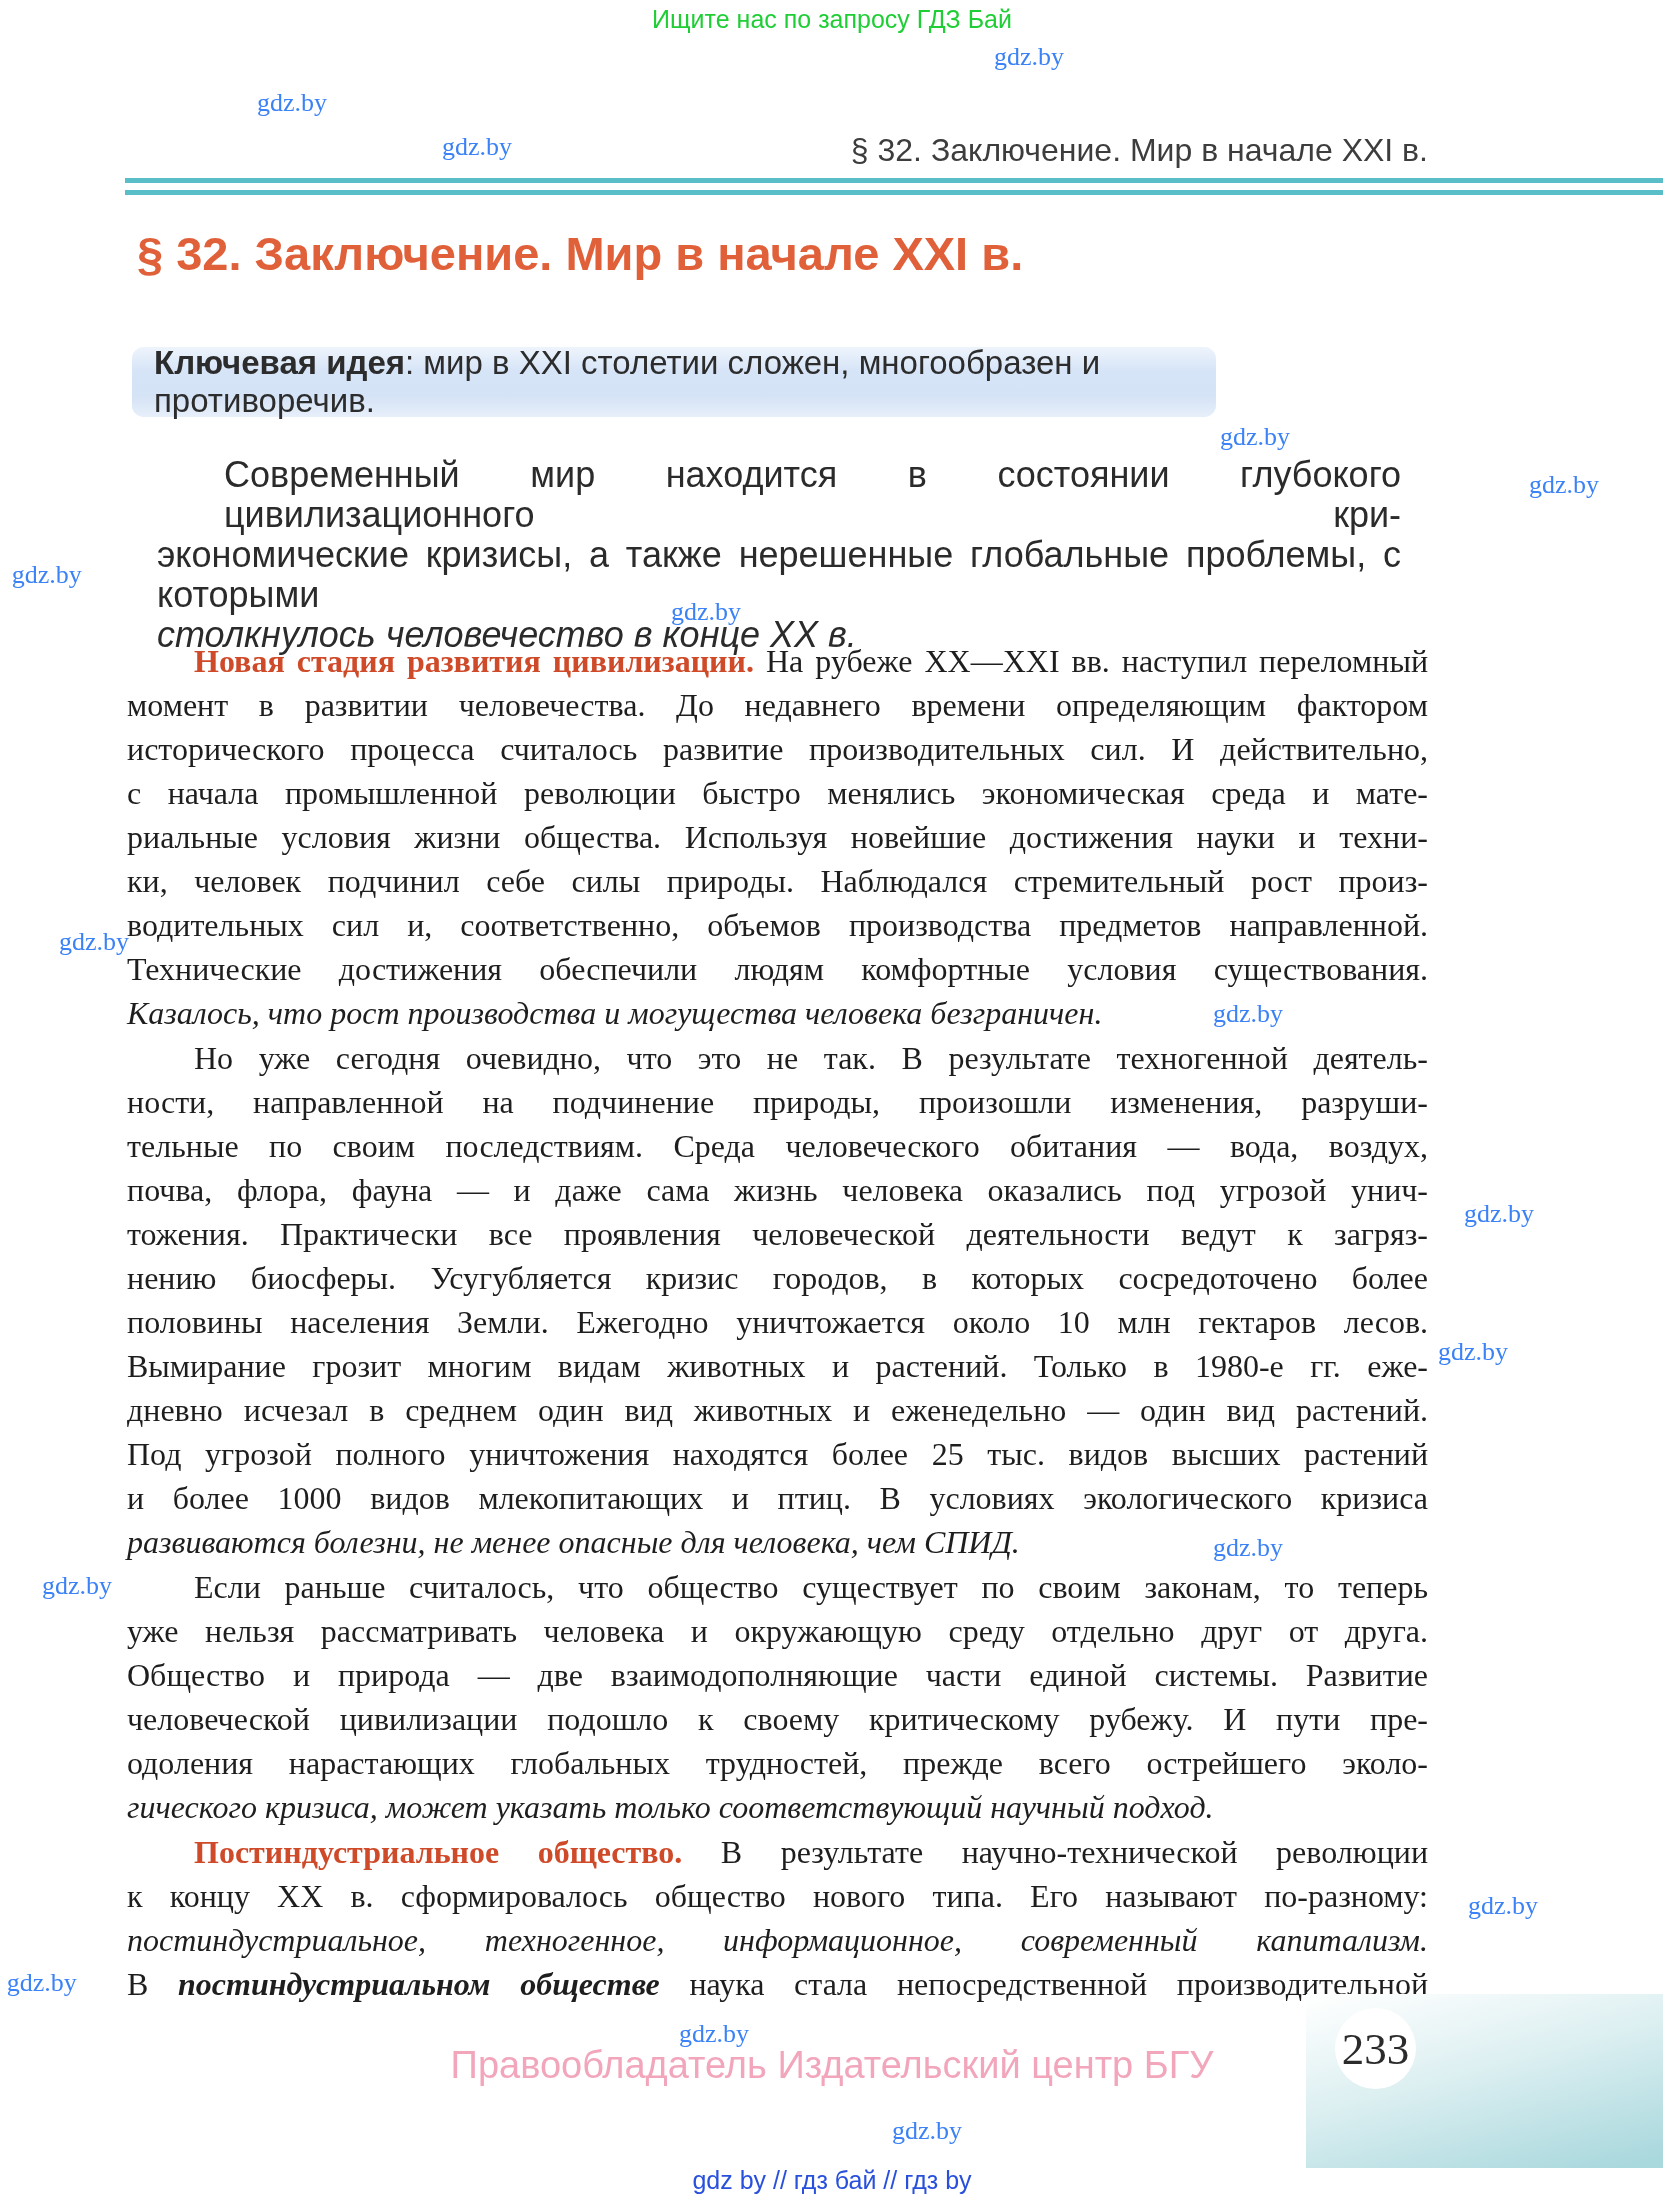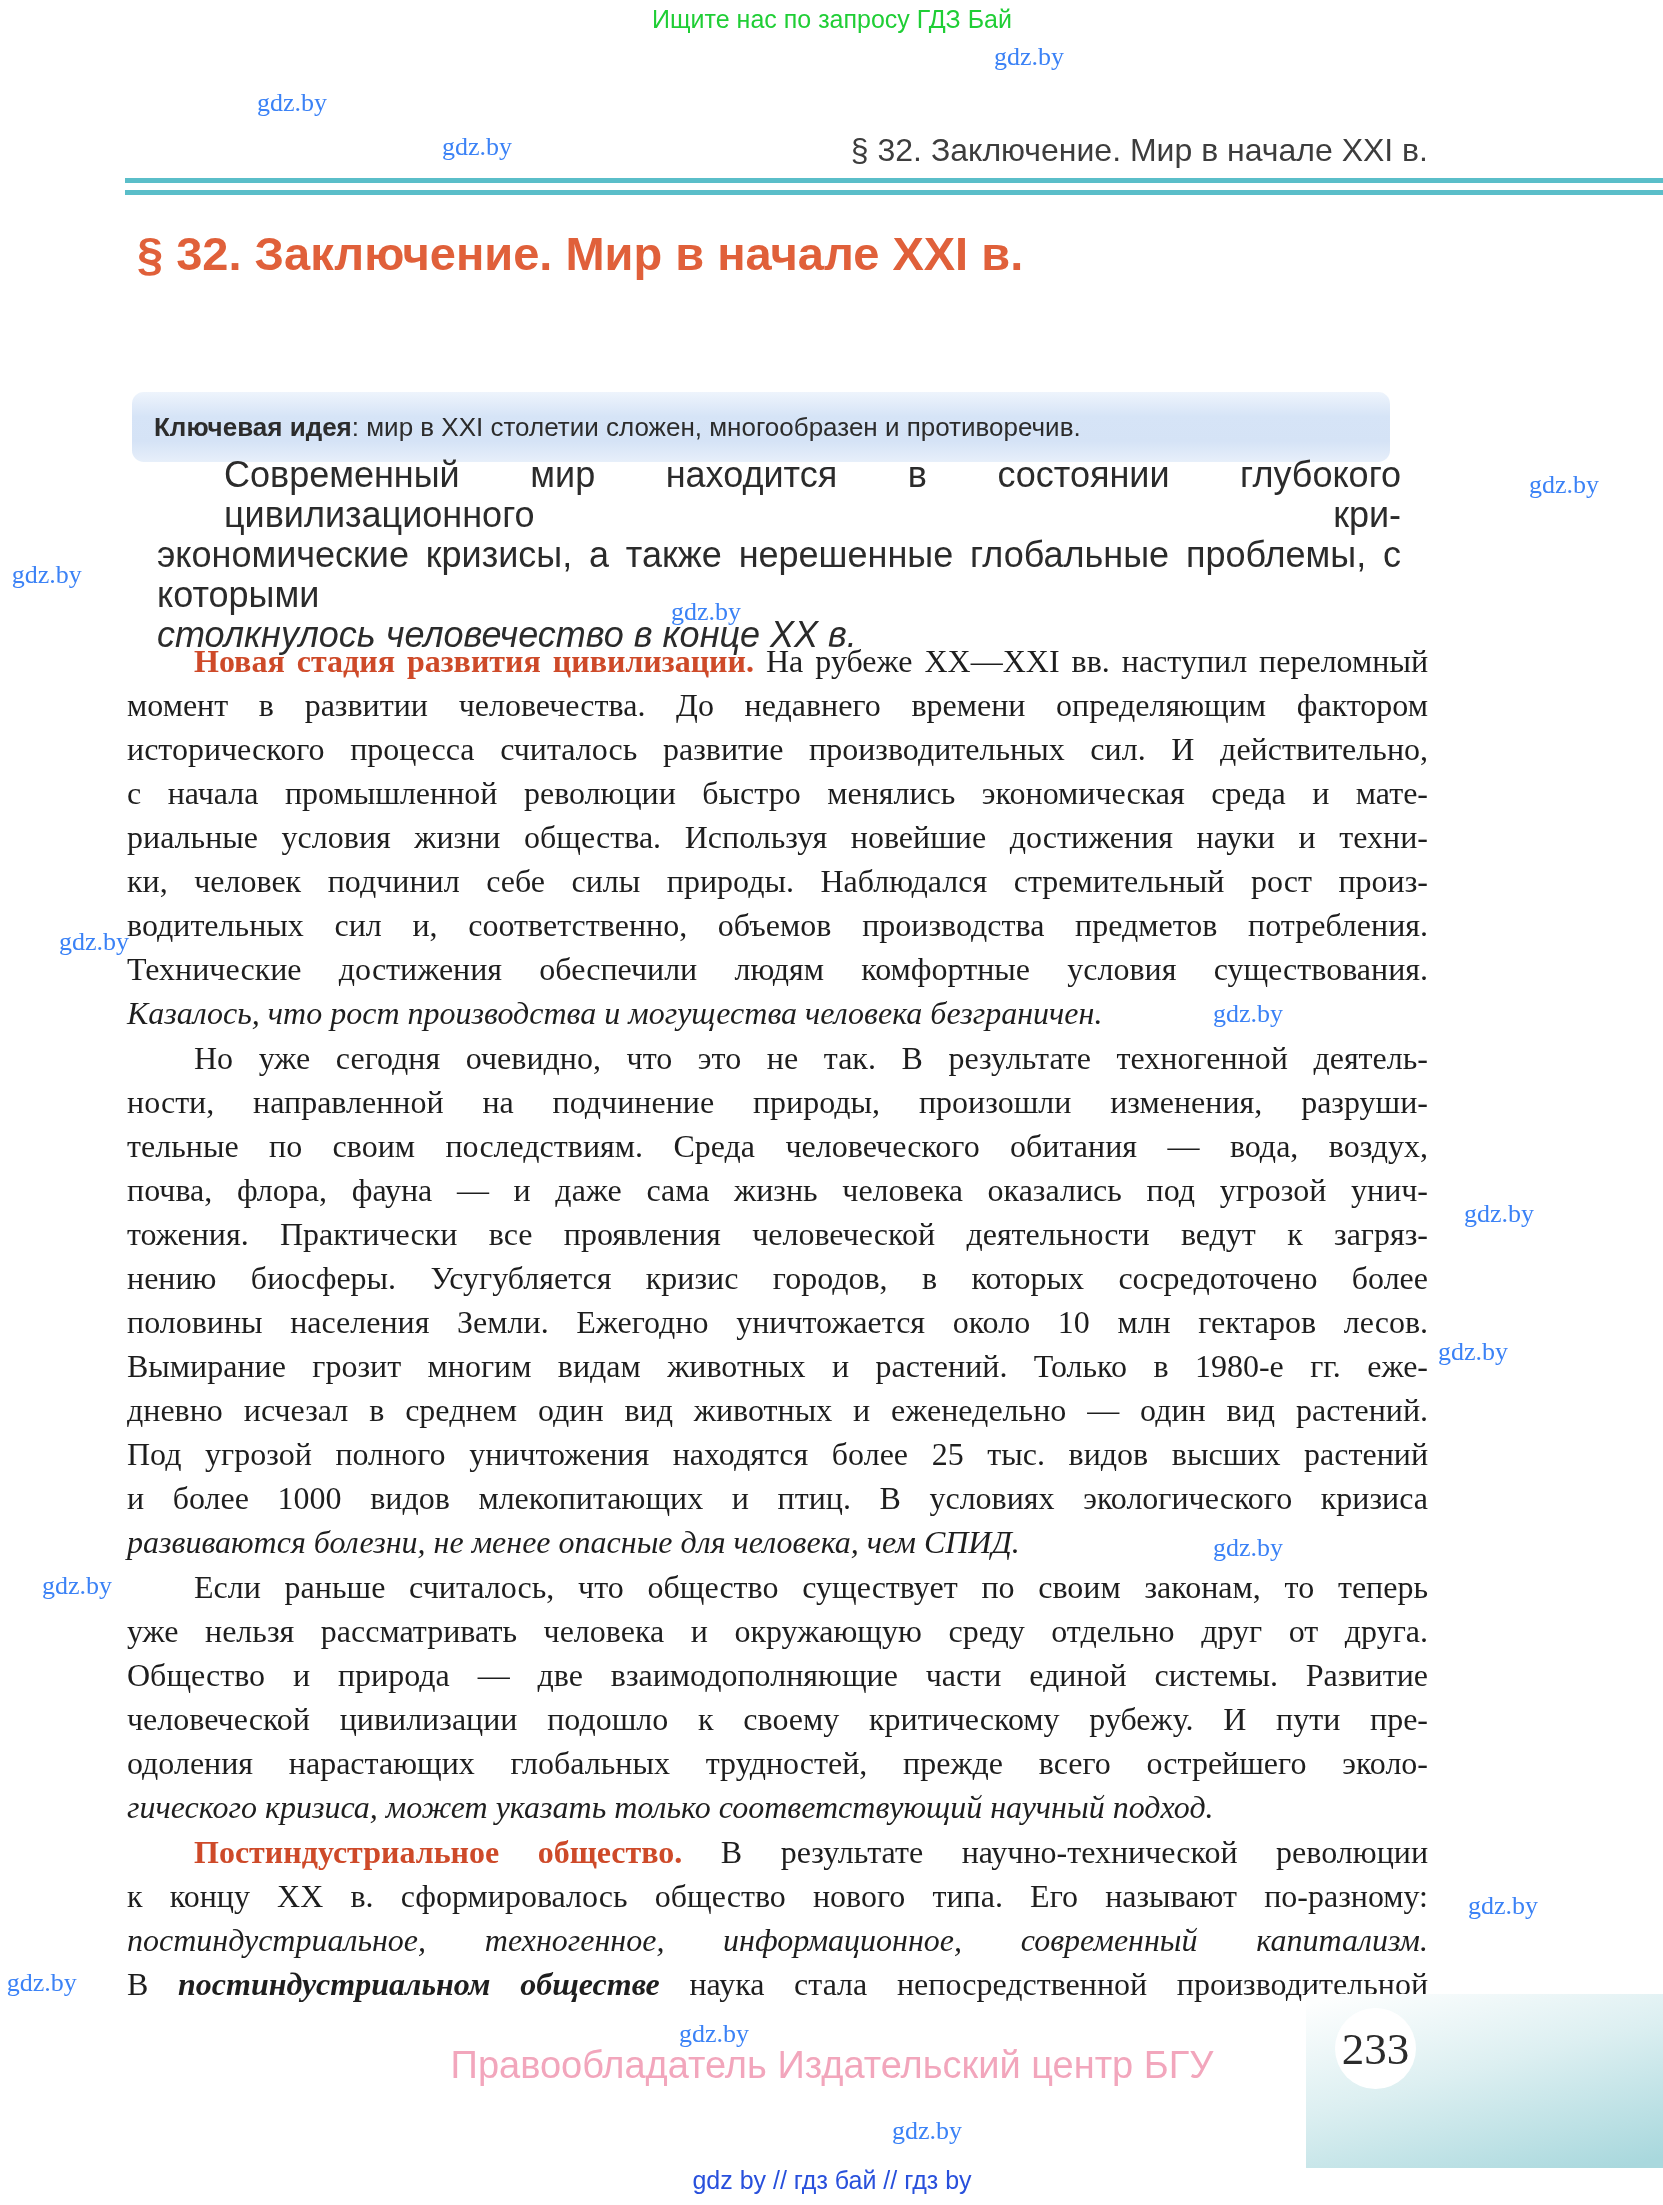--- a/index.html
+++ b/index.html
@@ -18,24 +18,24 @@
                   font-size:32px;color:#3d3d3d;white-space:nowrap;}
   .rule{position:absolute;left:125px;right:0;height:5px;background:#5abec9;}
   #rule1{top:178px}
   #rule2{top:190px}
 
   
   #main-heading{position:absolute;left:137px;top:226px;margin:0;font-family:"Liberation Sans",sans-serif;
                 font-weight:bold;font-size:47px;color:#e0603a;white-space:nowrap;}
 
   
-  #key-idea{position:absolute;left:132px;top:347px;width:1258px;height:70px;border-radius:11.7px;
+  #key-idea{position:absolute;left:132px;top:347px;width:1084px;height:70px;border-radius:11.7px;
             background:linear-gradient(180deg,#eef4fc 0%,#d6e4f7 35%,#d5e3f6 70%,#e7effa 100%);
             display:flex;align-items:center;font-family:"Liberation Sans",sans-serif;
-            font-size:26px;color:#2c2c2c;margin-top:45px;}
+            font-size:33px;color:#2c2c2c;}
   #key-idea .inner{padding-left:22px;}
   #key-idea b{font-weight:bold;}
 
   
   #intro{position:absolute;left:157px;top:455px;width:1244px;font-family:"Liberation Sans",sans-serif;
          font-size:36px;line-height:40px;color:#2b2b2b;}
 
   
   .bodytext{position:absolute;left:127px;width:1301px;font-size:32px;line-height:44px;}
   #p2{top:639px}
@@ -111,21 +111,21 @@
     <div class="line first">
       <span class="lead">Новая стадия развития цивилизации.</span>
       <span>На рубеже XX—XXI вв. наступил переломный</span>
     </div>
     <div class="lines">
         <div class="line">момент в развитии человечества. До недавнего времени определяющим фактором</div>
         <div class="line">исторического процесса считалось развитие производительных сил. И действительно,</div>
         <div class="line">с начала промышленной революции быстро менялись экономическая среда и мате-</div>
         <div class="line">риальные условия жизни общества. Используя новейшие достижения науки и техни-</div>
         <div class="line">ки, человек подчинил себе силы природы. Наблюдался стремительный рост произ-</div>
-        <div class="line">водительных сил и, соответственно, объемов производства предметов потребления.</div>
+        <div class="line">водительных сил и, соответственно, объемов производства предметов направленной.</div>
         <div class="line">Технические достижения обеспечили людям комфортные условия существования.</div>
         <div class="line">Казалось, что рост производства и могущества человека безграничен.</div>
       </div>
   </div>
 
   <div id="p3" class="bodytext lines indent-first">
       <div class="line">Но уже сегодня очевидно, что это не так. В результате техногенной деятель-</div>
       <div class="line">ности, направленной на подчинение природы, произошли изменения, разруши-</div>
       <div class="line">тельные по своим последствиям. Среда человеческого обитания — вода, воздух,</div>
       <div class="line">почва, флора, фауна — и даже сама жизнь человека оказались под угрозой унич-</div>

